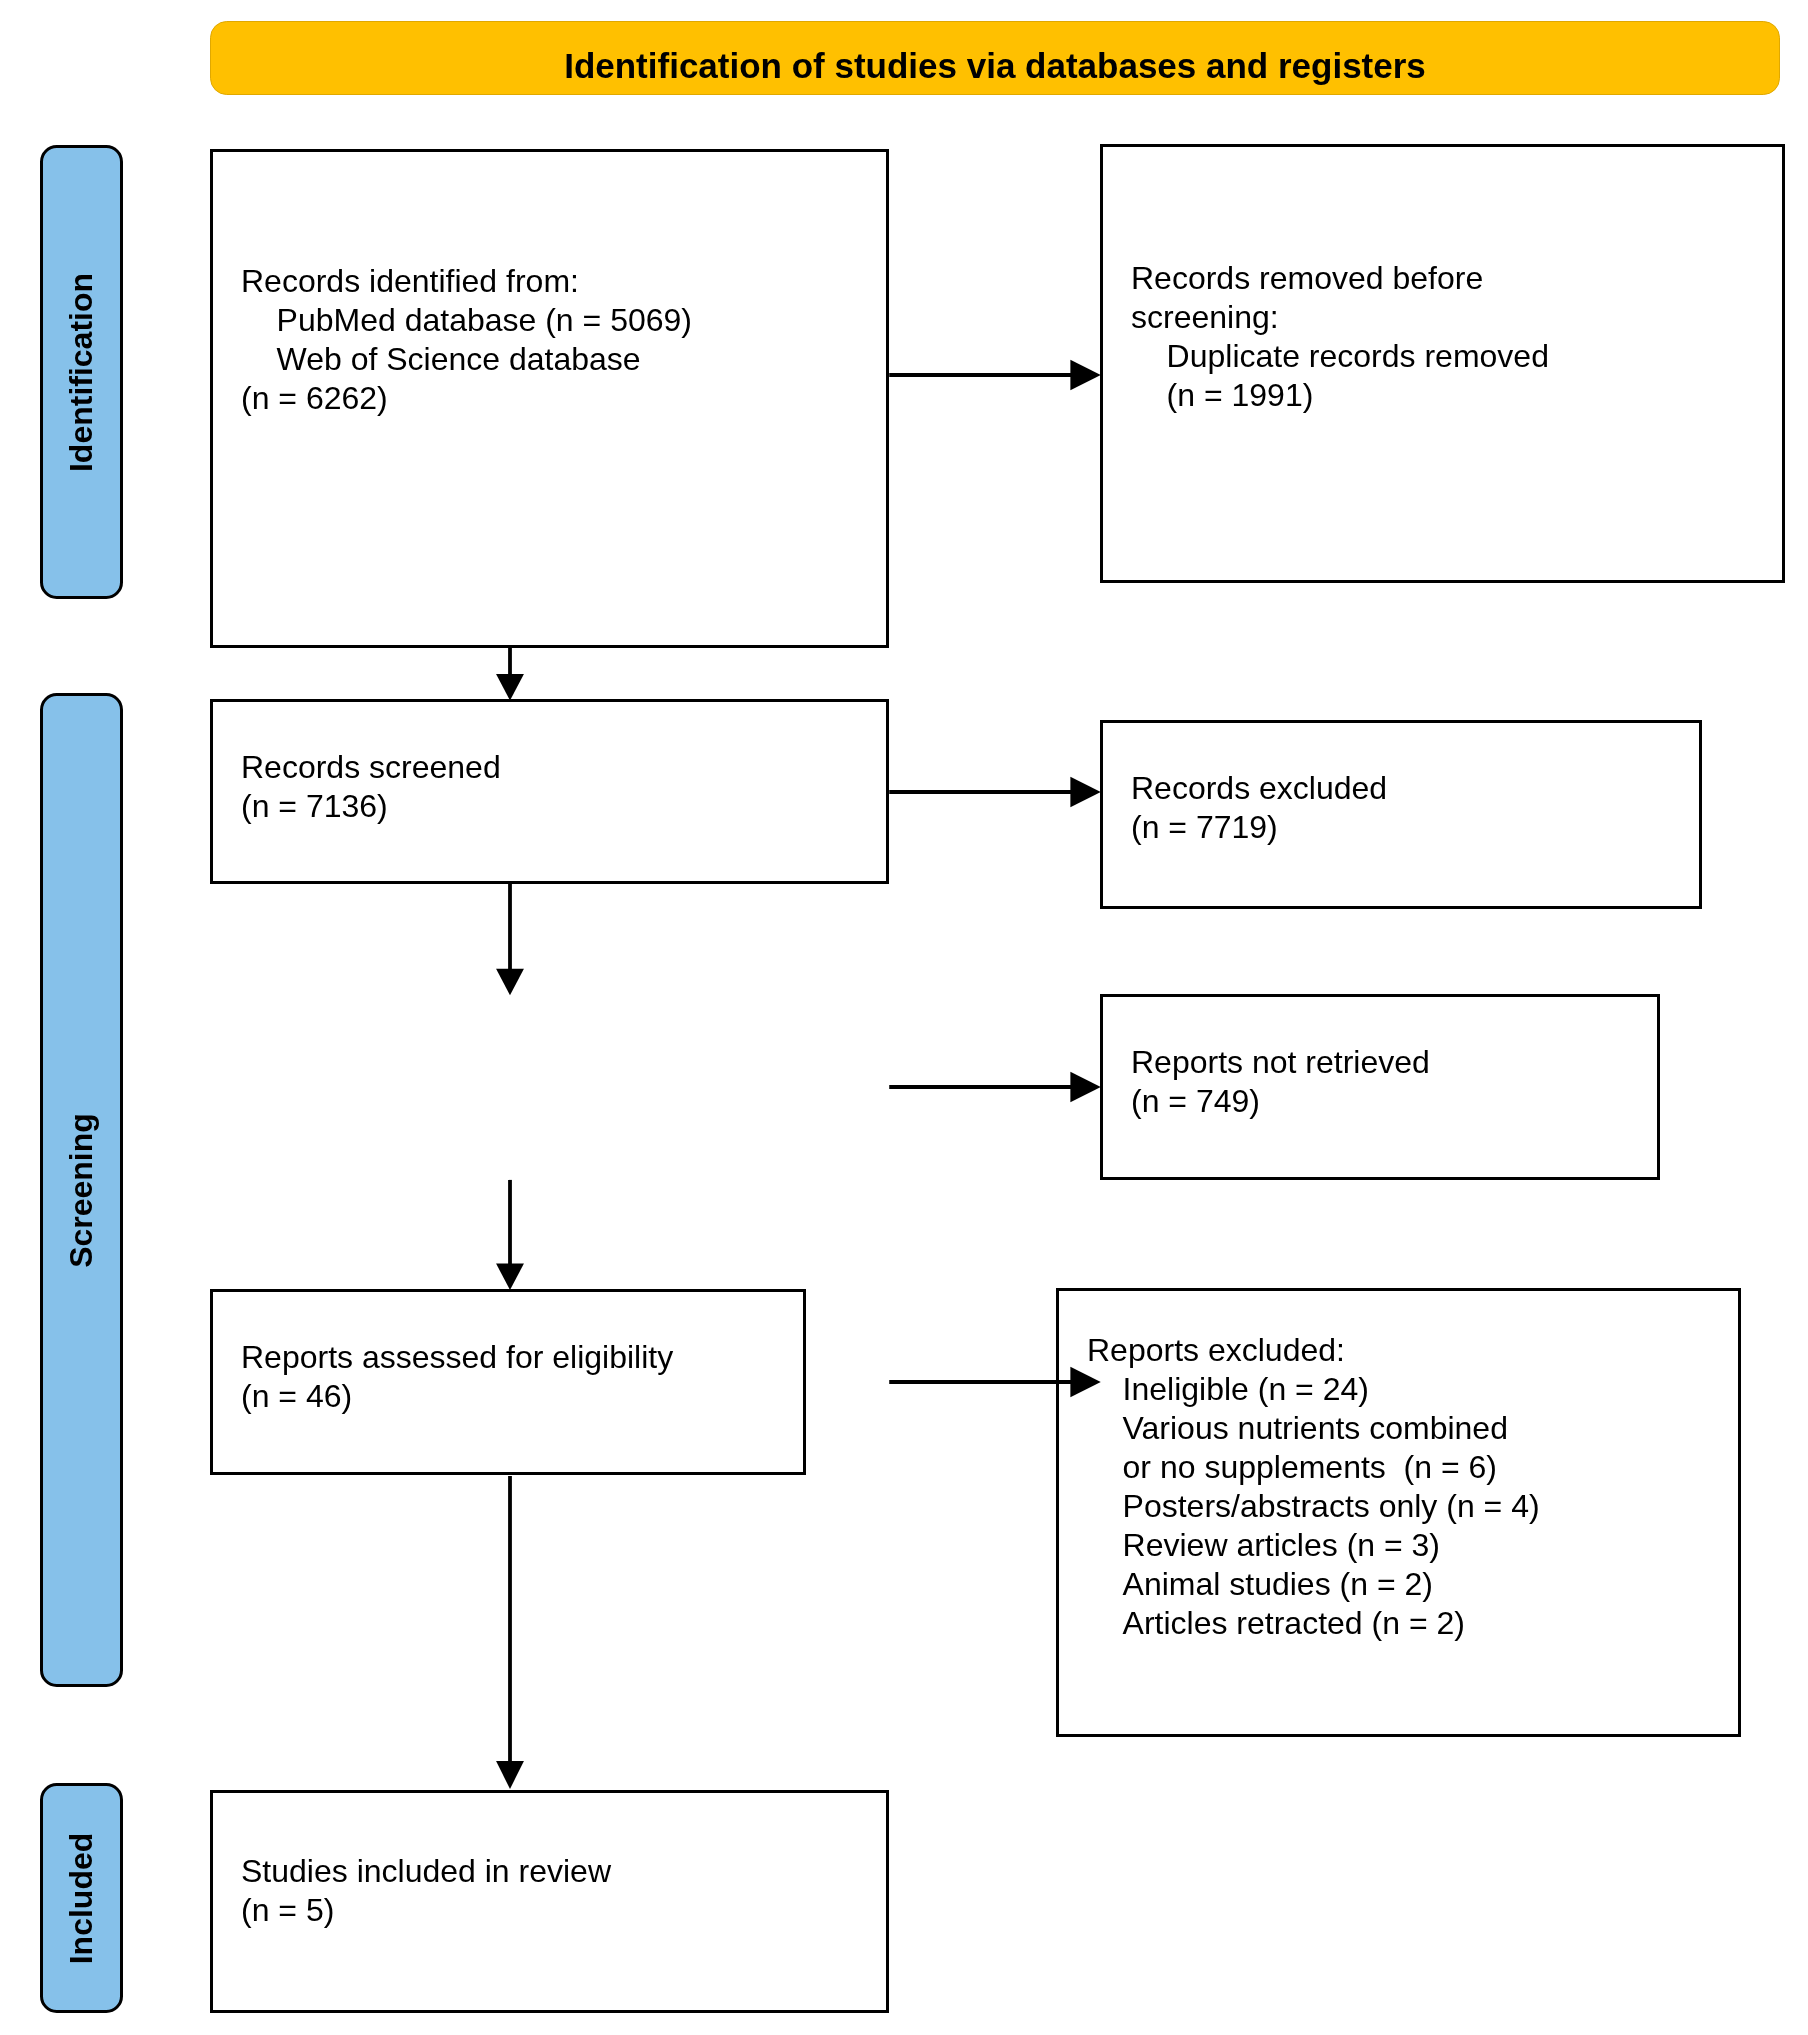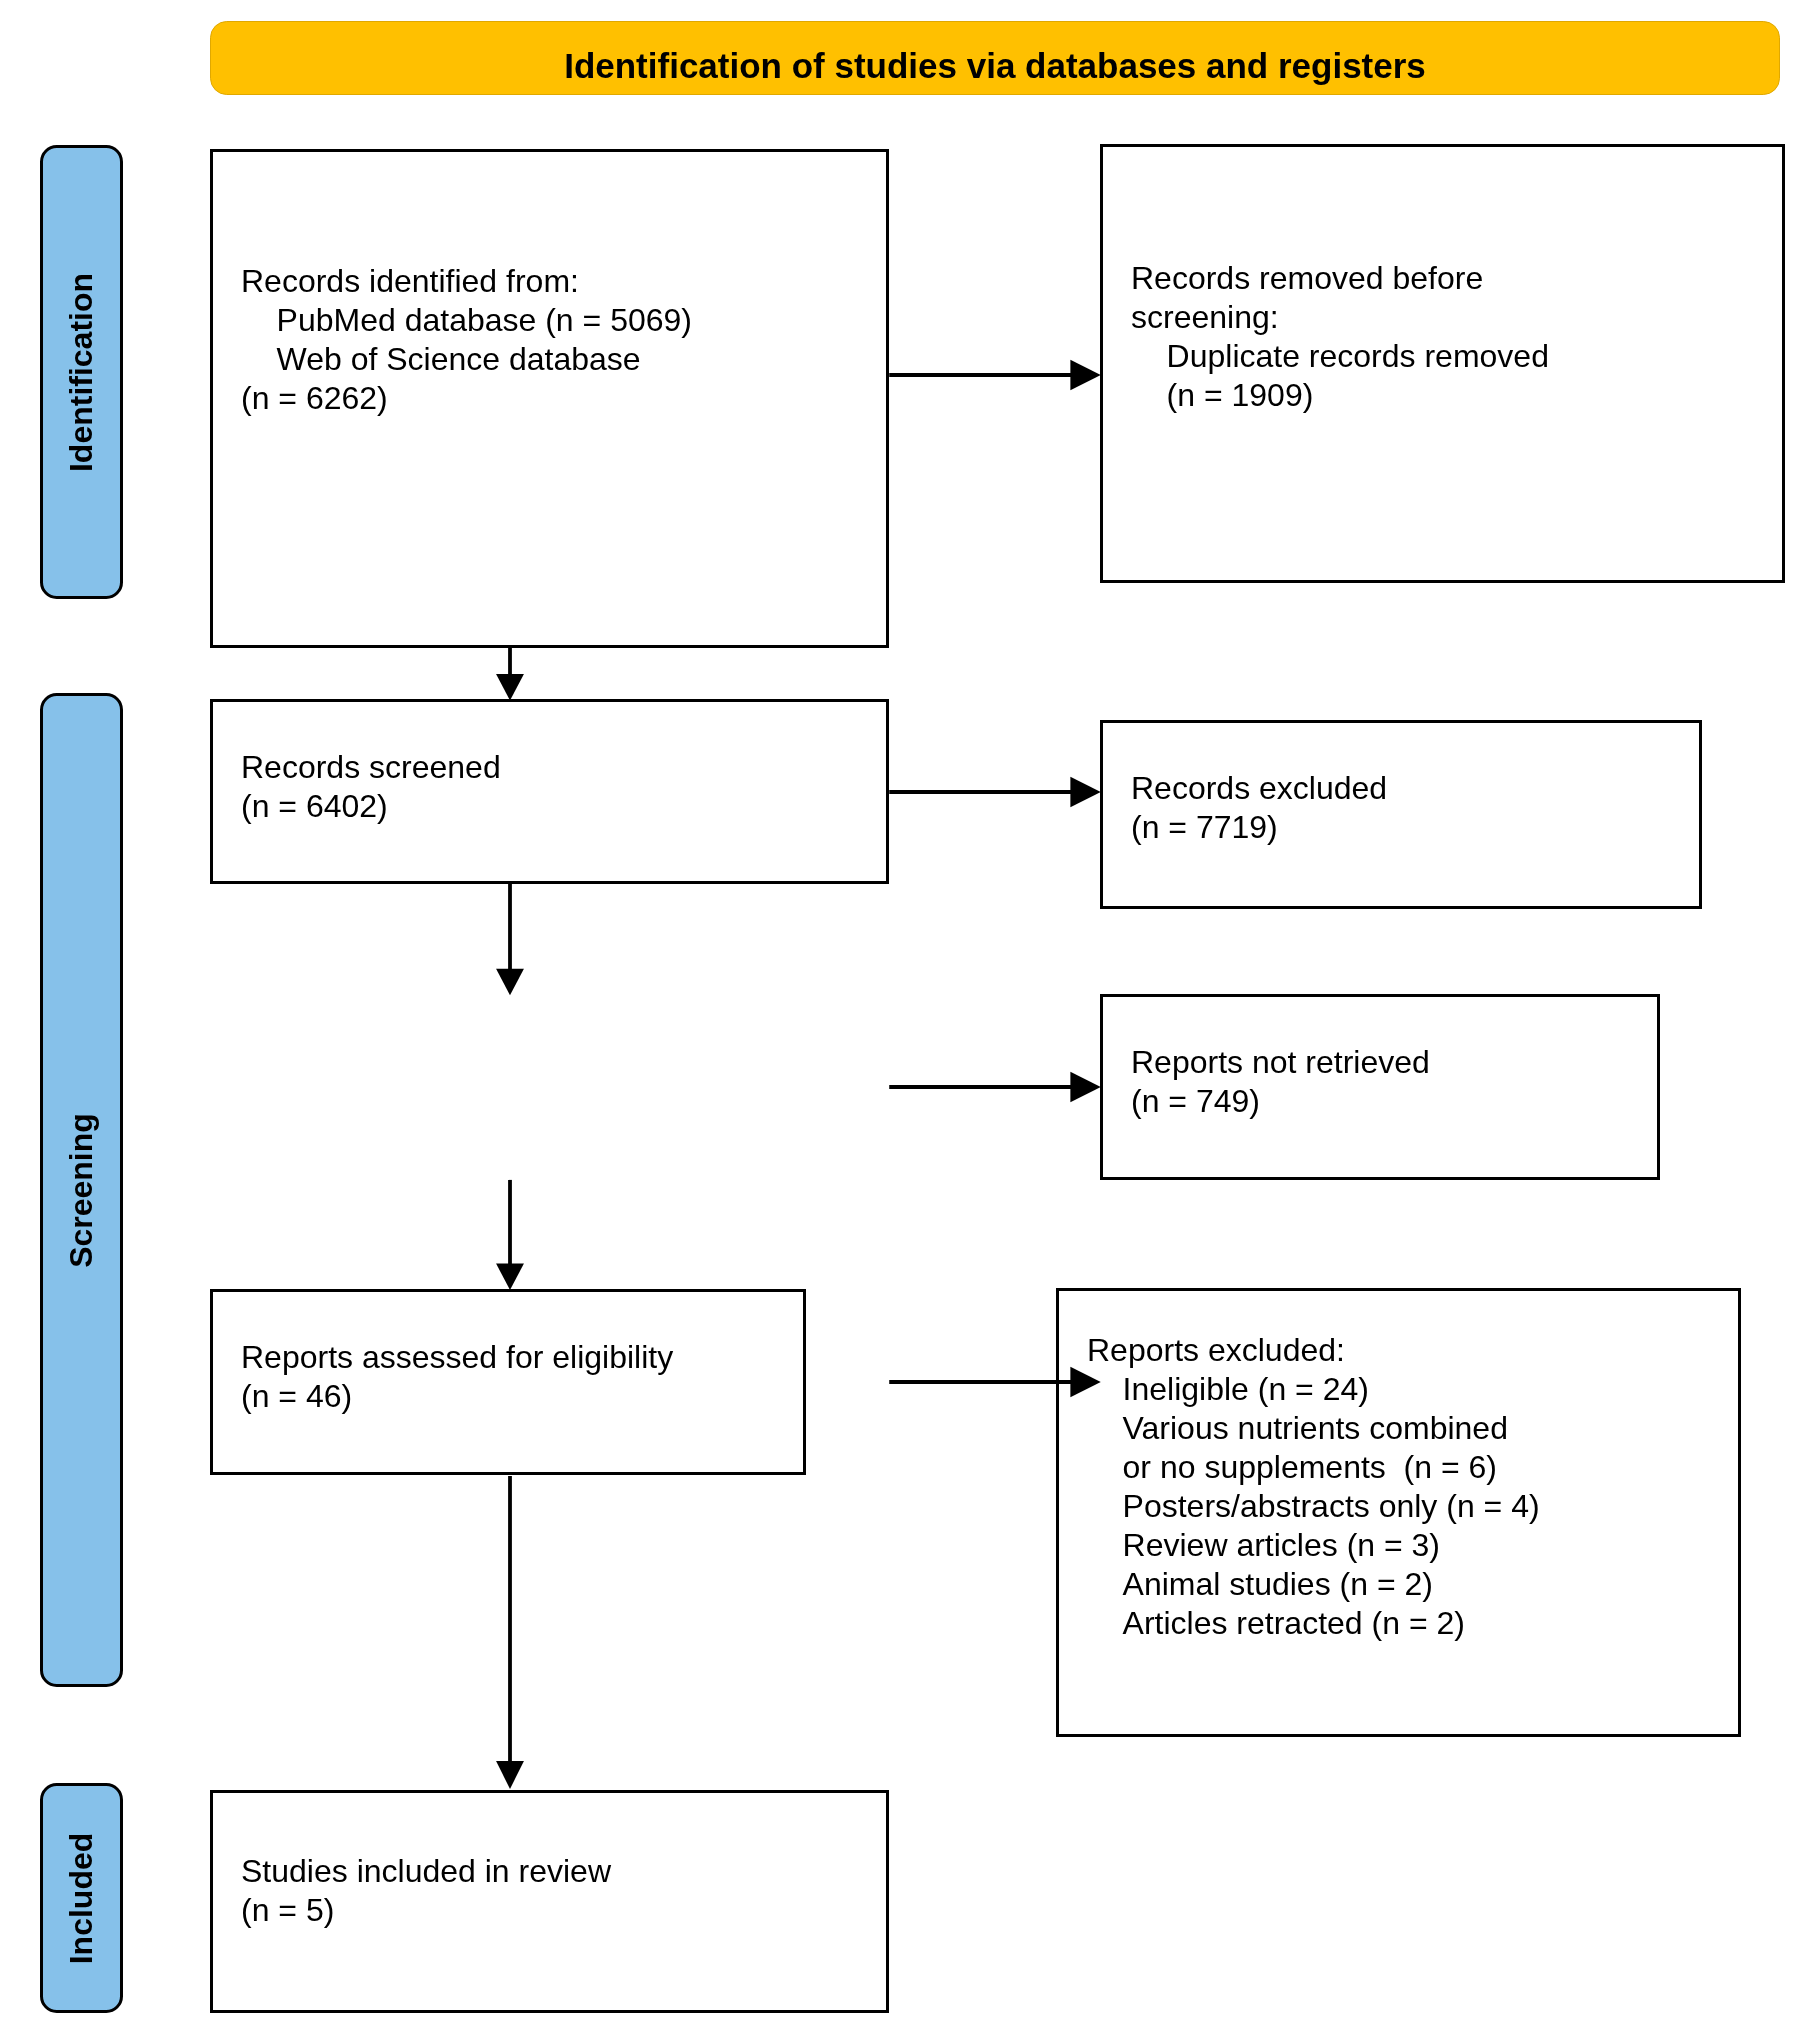--- a/index.html
+++ b/index.html
@@ -131,26 +131,26 @@
     <div class="box-text">Records identified from:
     PubMed database (n = 5069)
     Web of Science database
 (n = 6262)</div>
   </div>
 
   <div class="flow-box" id="box-removed">
     <div class="box-text">Records removed before
 screening:
     Duplicate records removed
-    (n = 1909)</div>
+    (n = 1991)</div>
   </div>
 
   <div class="flow-box" id="box-screened">
     <div class="box-text">Records screened
-(n = 6402)</div>
+(n = 7136)</div>
   </div>
 
   <div class="flow-box" id="box-excluded">
     <div class="box-text">Records excluded
 (n = 7719)</div>
   </div>
 
 
   <div class="flow-box" id="box-not-retrieved">
     <div class="box-text">Reports not retrieved

